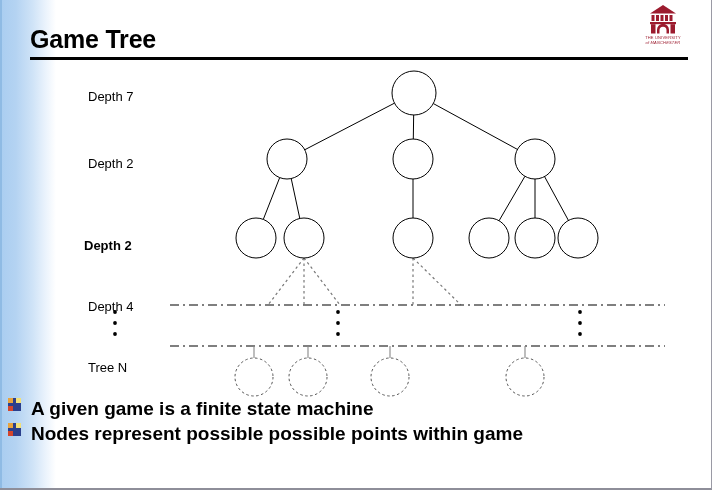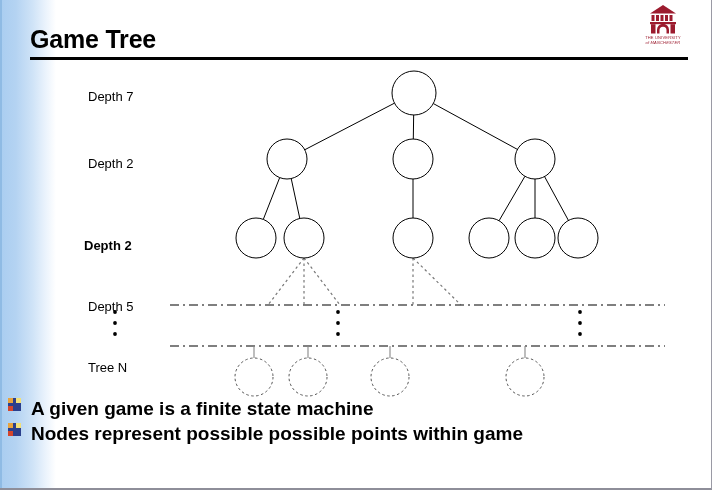--- a/index.html
+++ b/index.html
@@ -225,21 +225,21 @@
         <circle cx="580" cy="312" r="1.9" fill="#000000"></circle>
         <circle cx="580" cy="323" r="1.9" fill="#000000"></circle>
         <circle cx="580" cy="334" r="1.9" fill="#000000"></circle>
       </g>
   </svg>
 
   <div id="depth-labels">
       <div class="depth-label" style="left: 88px; top: 89px;">Depth 7</div>
       <div class="depth-label" style="left: 88px; top: 156px;">Depth 2</div>
       <div class="depth-label" style="left: 84px; top: 238px; font-weight: bold;">Depth 2</div>
-      <div class="depth-label" style="left: 88px; top: 299px;">Depth 5</div>
+      <div class="depth-label" style="left: 88px; top: 299px;">Depth 4</div>
       <div class="depth-label" style="left: 88px; top: 360px;">Tree N</div>
     </div>
 
   <div id="bullets">
       <div class="bullet-row">
         <span class="bullet-mark">
           <i class="bq bq-tl"></i>
           <i class="bq bq-tr"></i>
           <i class="bq bq-bl"></i>
           <i class="bq bq-br"></i>

